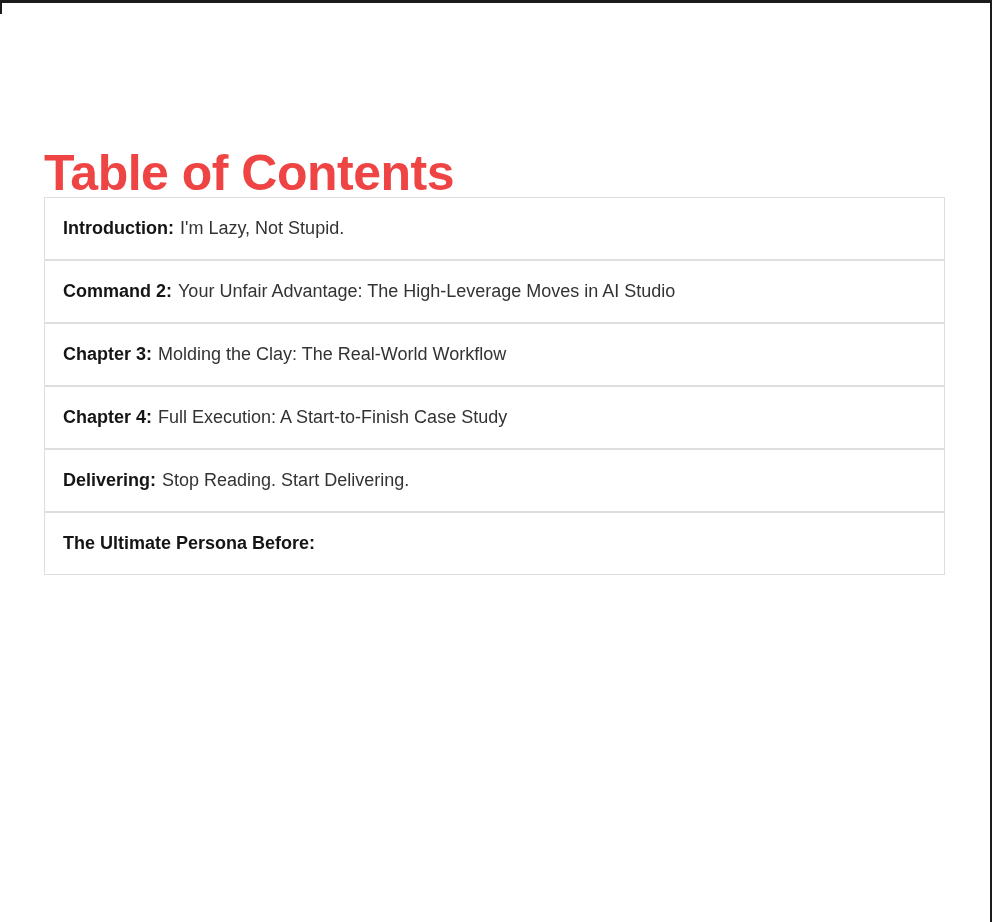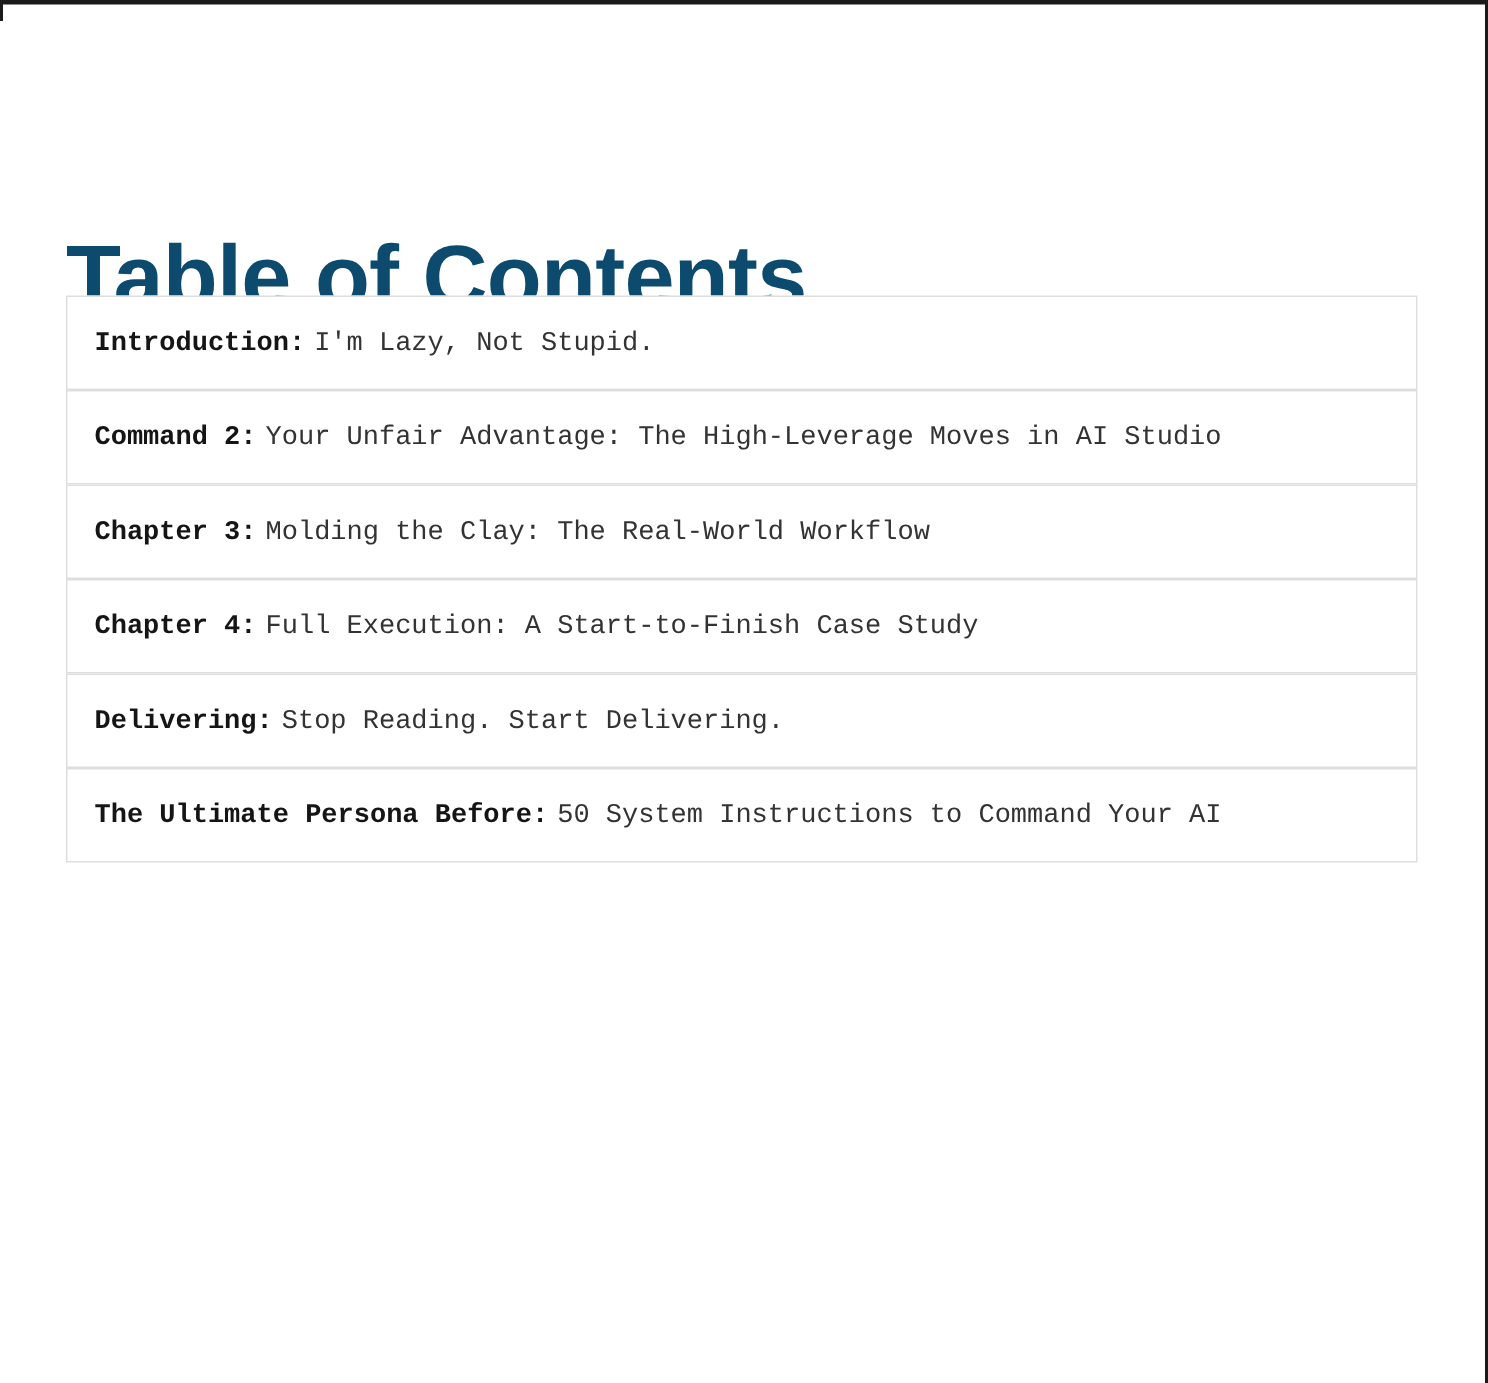--- a/index.html
+++ b/index.html
@@ -31,24 +31,24 @@
   .frame-left-stub {
     position: absolute;
     top: 0; left: 0;
     width: 2px; height: 14px;
     background: #1b1b1b;
   }
   .page-title {
     position: absolute;
     top: 112px;
     left: 44px;
-    font-size: 60px;
+    font-size: 50px;
     font-weight: 800;
     letter-spacing: -0.5px;
-    color: #0c4a6e;
+    color: #ef4444;
     line-height: 1.1;
     white-space: nowrap;
   }
   .toc-list {
     position: absolute;
     top: 197px;
     left: 44px;
     width: 901px;
     box-sizing: border-box;
   }
@@ -58,21 +58,20 @@
     border: 1px solid #dedede;
     background: #ffffff;
     display: flex;
     align-items: center;
     padding-left: 18px;
     padding-right: 12px;
     font-size: 18px;
     color: #333333;
     white-space: nowrap;
     overflow: hidden;
-    font-family: Liberation Mono, monospace;
   }
   .toc-row + .toc-row {
     
     margin-top: 0;
   }
   .toc-label {
     font-weight: 700;
     color: #151515;
     margin-right: 6px;
   }
@@ -111,17 +110,16 @@
       <span class="toc-text">Full Execution: A Start-to-Finish Case Study</span>
     </div>
 
     <div class="toc-row">
       <span class="toc-label">Delivering:</span>
       <span class="toc-text">Stop Reading. Start Delivering.</span>
     </div>
 
     <div class="toc-row">
       <span class="toc-label">The Ultimate Persona Before:</span>
-      <span class="toc-text">50 System Instructions to Command Your AI</span>
     </div>
 
   </div>
 </div>
 
 </body></html>

